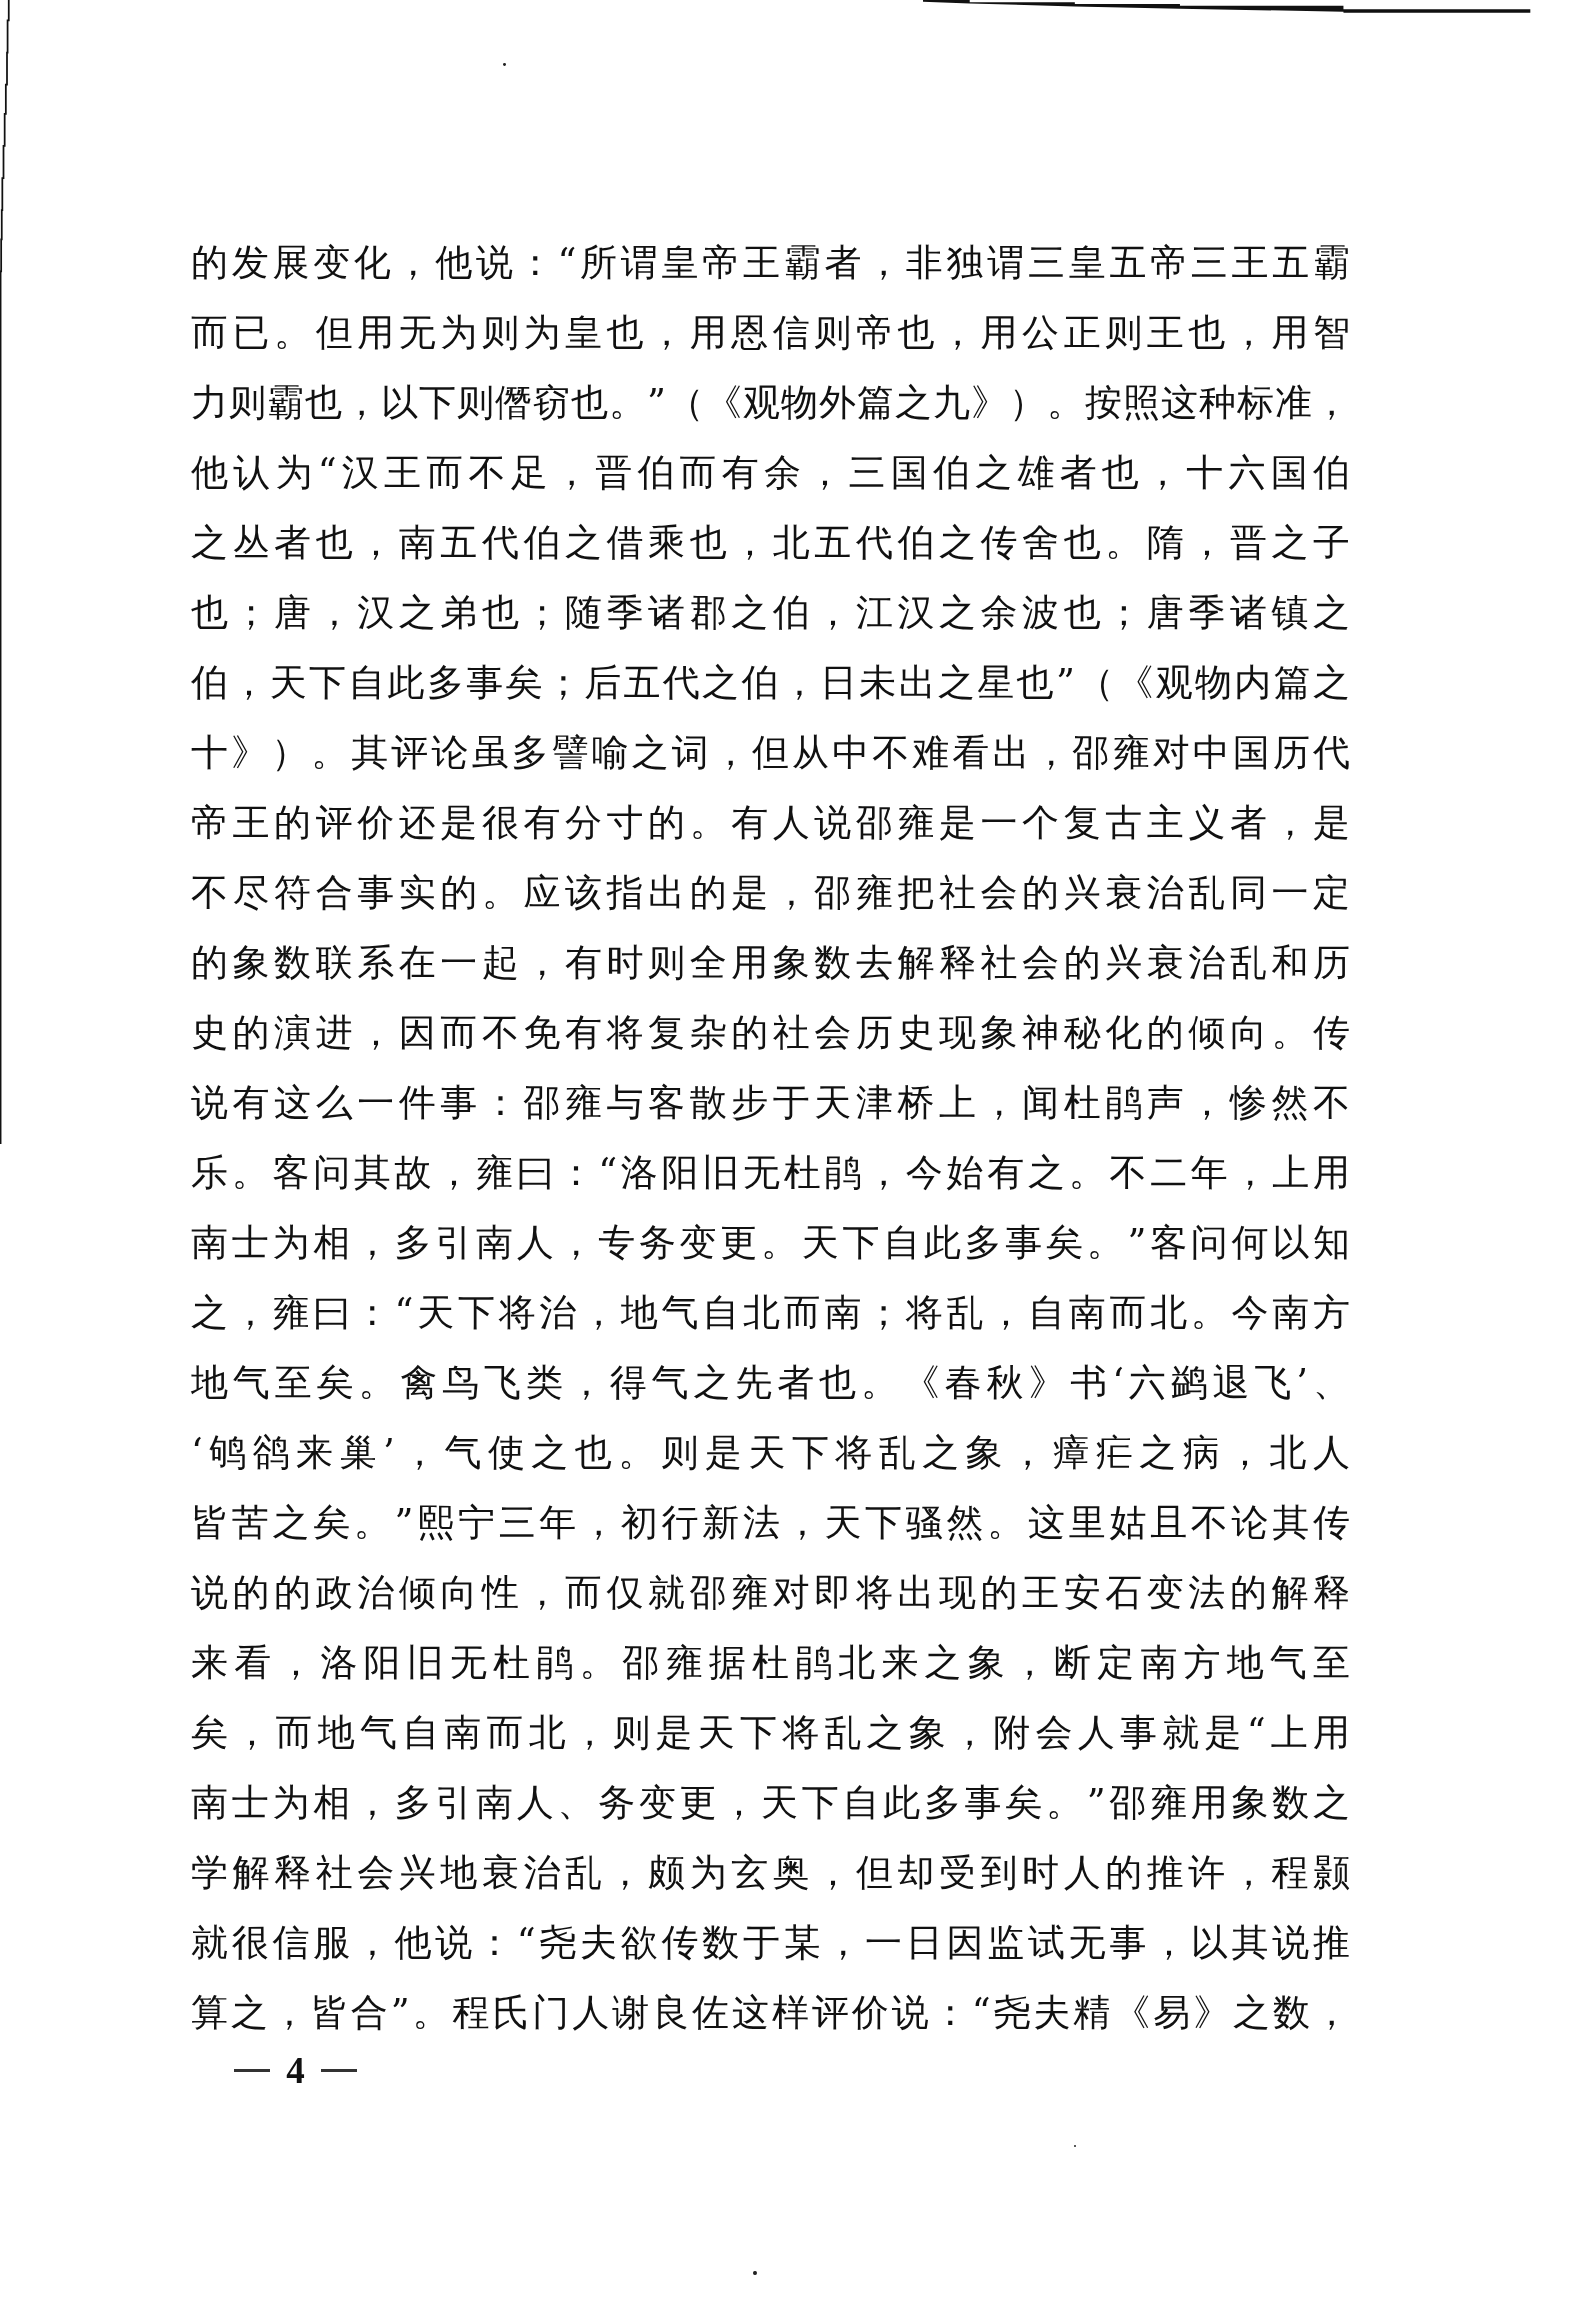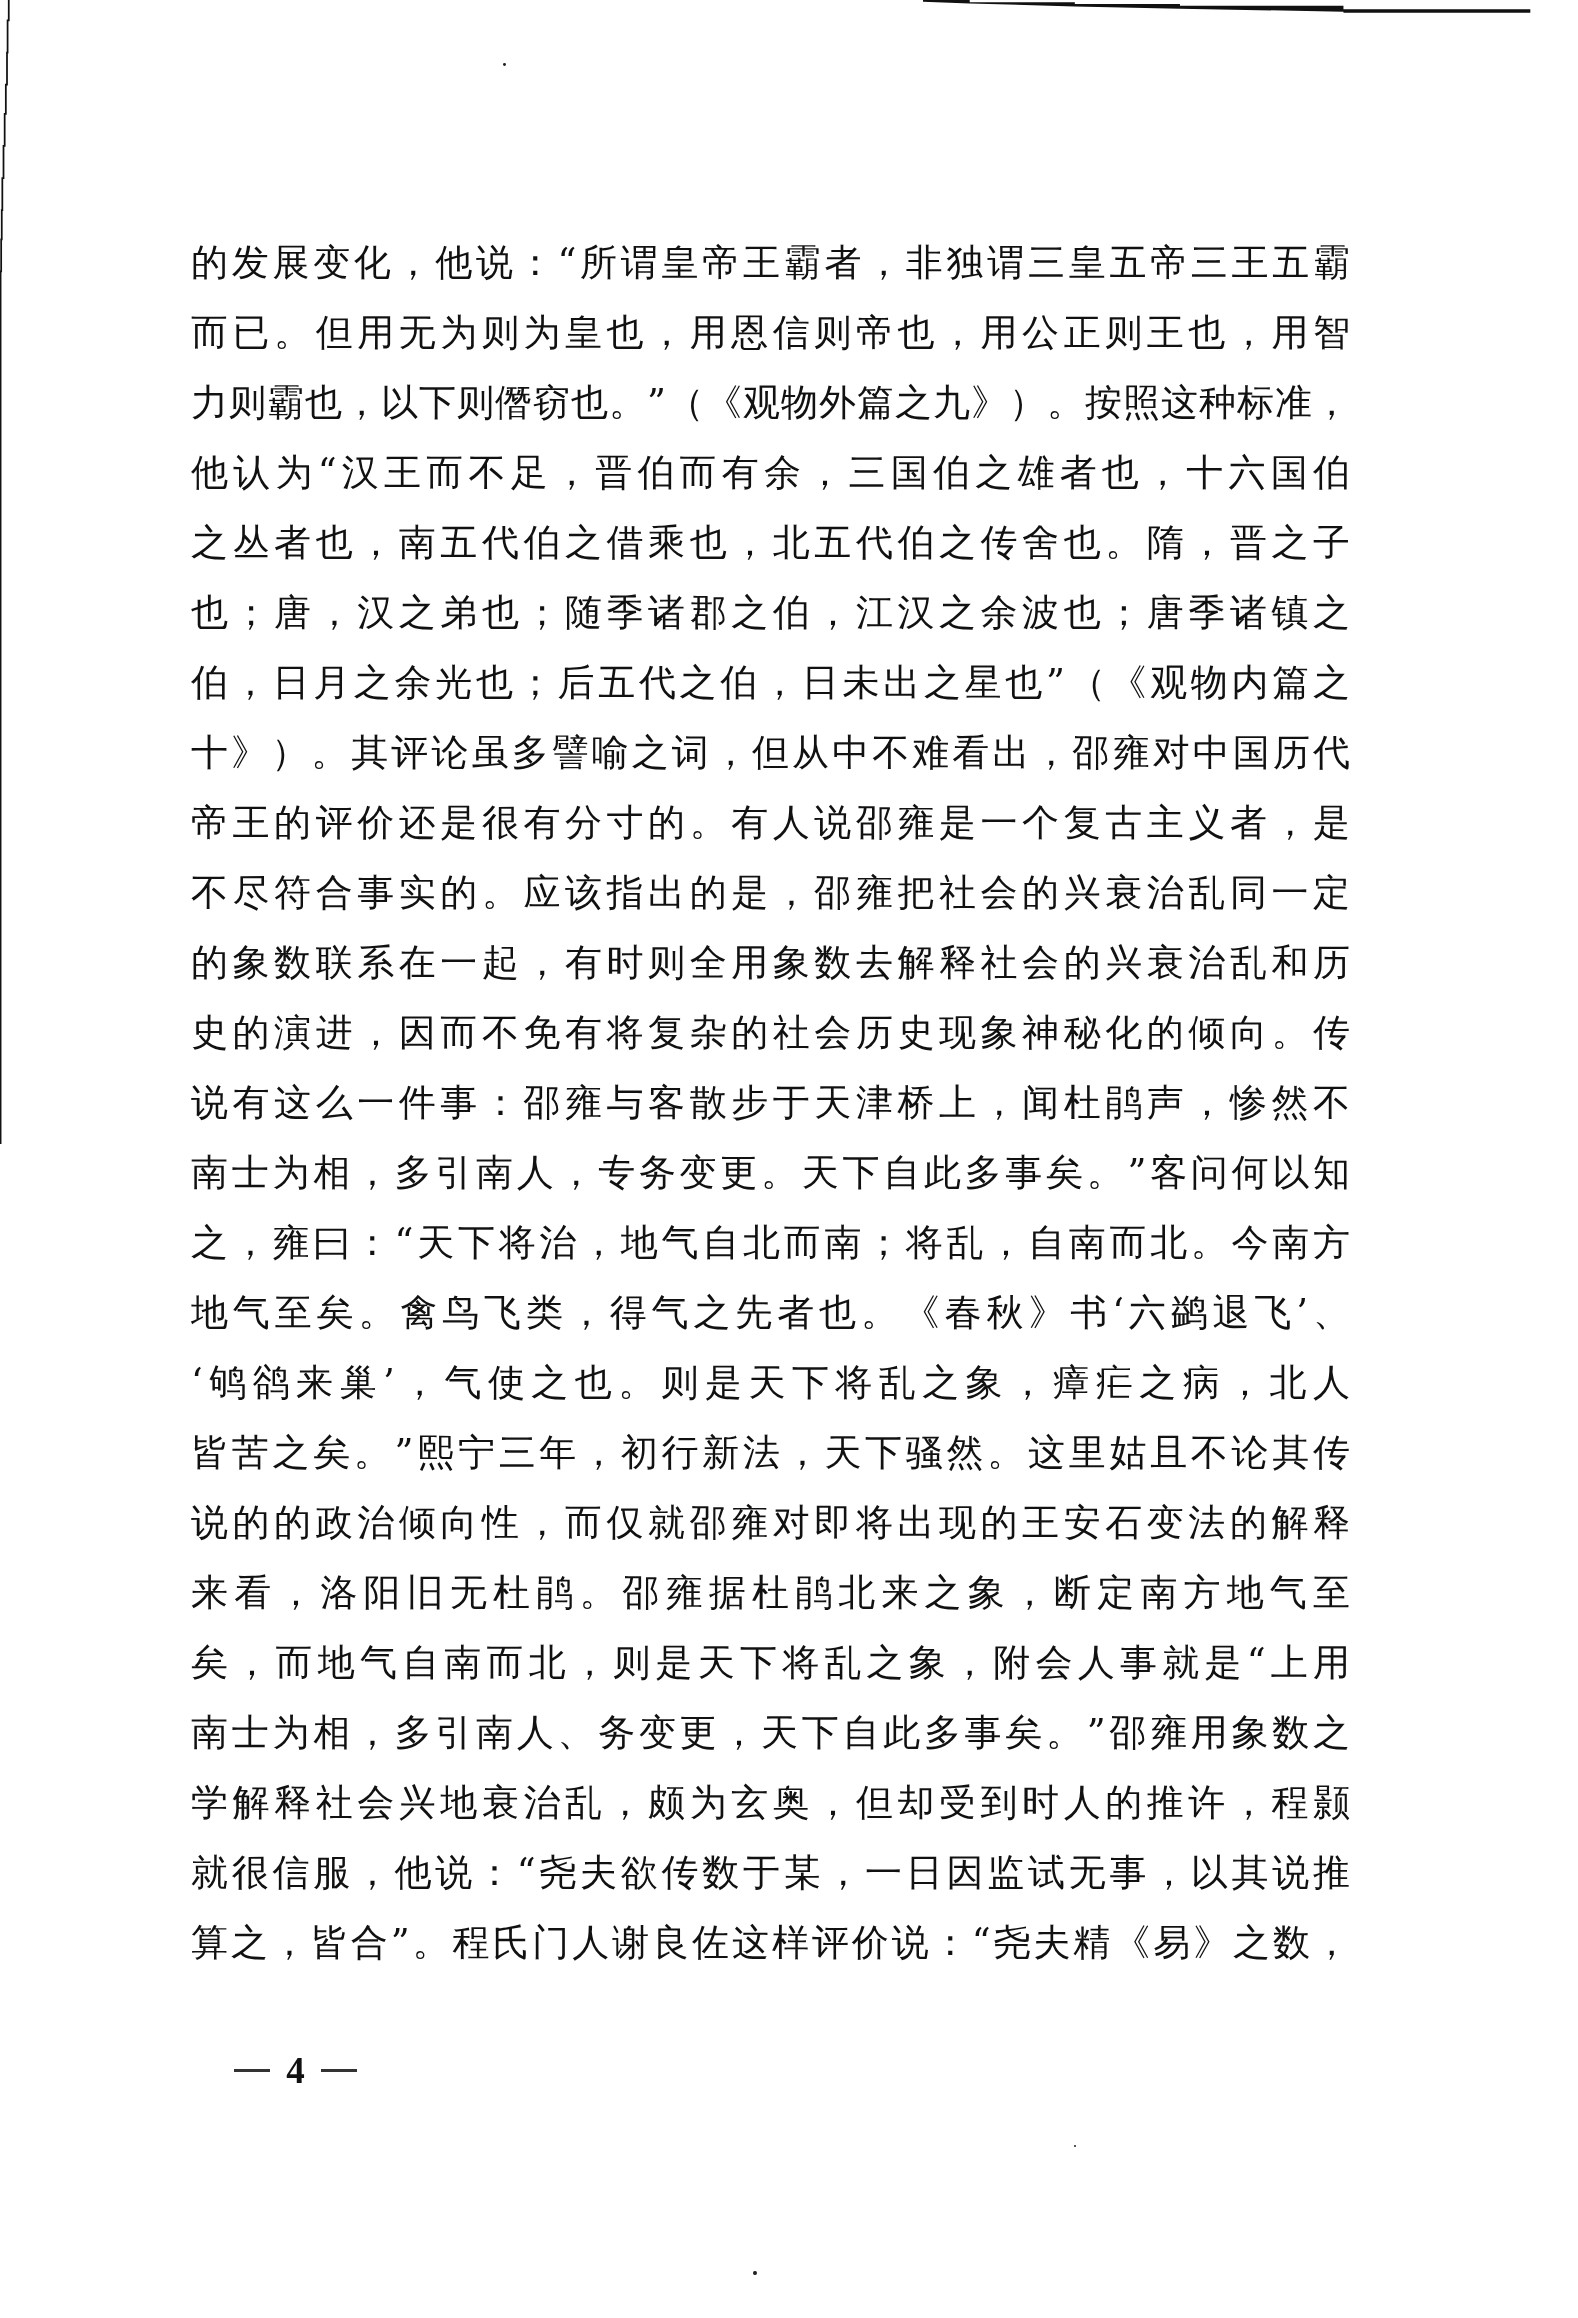--- a/index.html
+++ b/index.html
@@ -27,27 +27,28 @@
   <polygon points="0,0 80,0 80,4 260,4 260,7 440,7 440,10 720,10 720,16 1040,16 1040,22 720,22 720,20 440,15 260,11 80,6 0,3" fill="#111"></polygon>
 </svg>
 
 <div class="page-body">
   <div class="text-line">的发展变化，他说：“所谓皇帝王霸者，非独谓三皇五帝三王五霸</div>
   <div class="text-line">而已。但用无为则为皇也，用恩信则帝也，用公正则王也，用智</div>
   <div class="text-line">力则霸也，以下则僭窃也。”（《观物外篇之九》）。按照这种标准，</div>
   <div class="text-line">他认为“汉王而不足，晋伯而有余，三国伯之雄者也，十六国伯</div>
   <div class="text-line">之丛者也，南五代伯之借乘也，北五代伯之传舍也。隋，晋之子</div>
   <div class="text-line">也；唐，汉之弟也；随季诸郡之伯，江汉之余波也；唐季诸镇之</div>
-  <div class="text-line">伯，日月之余光也；后五代之伯，日未出之星也”（《观物内篇之</div>
+  <div class="text-line">伯，天下自此多事矣；后五代之伯，日未出之星也”（《观物内篇之</div>
   <div class="text-line">十》）。其评论虽多譬喻之词，但从中不难看出，邵雍对中国历代</div>
   <div class="text-line">帝王的评价还是很有分寸的。有人说邵雍是一个复古主义者，是</div>
   <div class="text-line">不尽符合事实的。应该指出的是，邵雍把社会的兴衰治乱同一定</div>
   <div class="text-line">的象数联系在一起，有时则全用象数去解释社会的兴衰治乱和历</div>
   <div class="text-line">史的演进，因而不免有将复杂的社会历史现象神秘化的倾向。传</div>
   <div class="text-line">说有这么一件事：邵雍与客散步于天津桥上，闻杜鹃声，惨然不</div>
+  <div class="text-line">乐。客问其故，雍曰：“洛阳旧无杜鹃，今始有之。不二年，上用</div>
   <div class="text-line">南士为相，多引南人，专务变更。天下自此多事矣。”客问何以知</div>
   <div class="text-line">之，雍曰：“天下将治，地气自北而南；将乱，自南而北。今南方</div>
   <div class="text-line">地气至矣。禽鸟飞类，得气之先者也。《春秋》书‘六鹢退飞’、</div>
   <div class="text-line">‘鸲鹆来巢’，气使之也。则是天下将乱之象，瘴疟之病，北人</div>
   <div class="text-line">皆苦之矣。”熙宁三年，初行新法，天下骚然。这里姑且不论其传</div>
   <div class="text-line">说的的政治倾向性，而仅就邵雍对即将出现的王安石变法的解释</div>
   <div class="text-line">来看，洛阳旧无杜鹃。邵雍据杜鹃北来之象，断定南方地气至</div>
   <div class="text-line">矣，而地气自南而北，则是天下将乱之象，附会人事就是“上用</div>
   <div class="text-line">南士为相，多引南人、务变更，天下自此多事矣。”邵雍用象数之</div>
   <div class="text-line">学解释社会兴地衰治乱，颇为玄奥，但却受到时人的推许，程颢</div>

